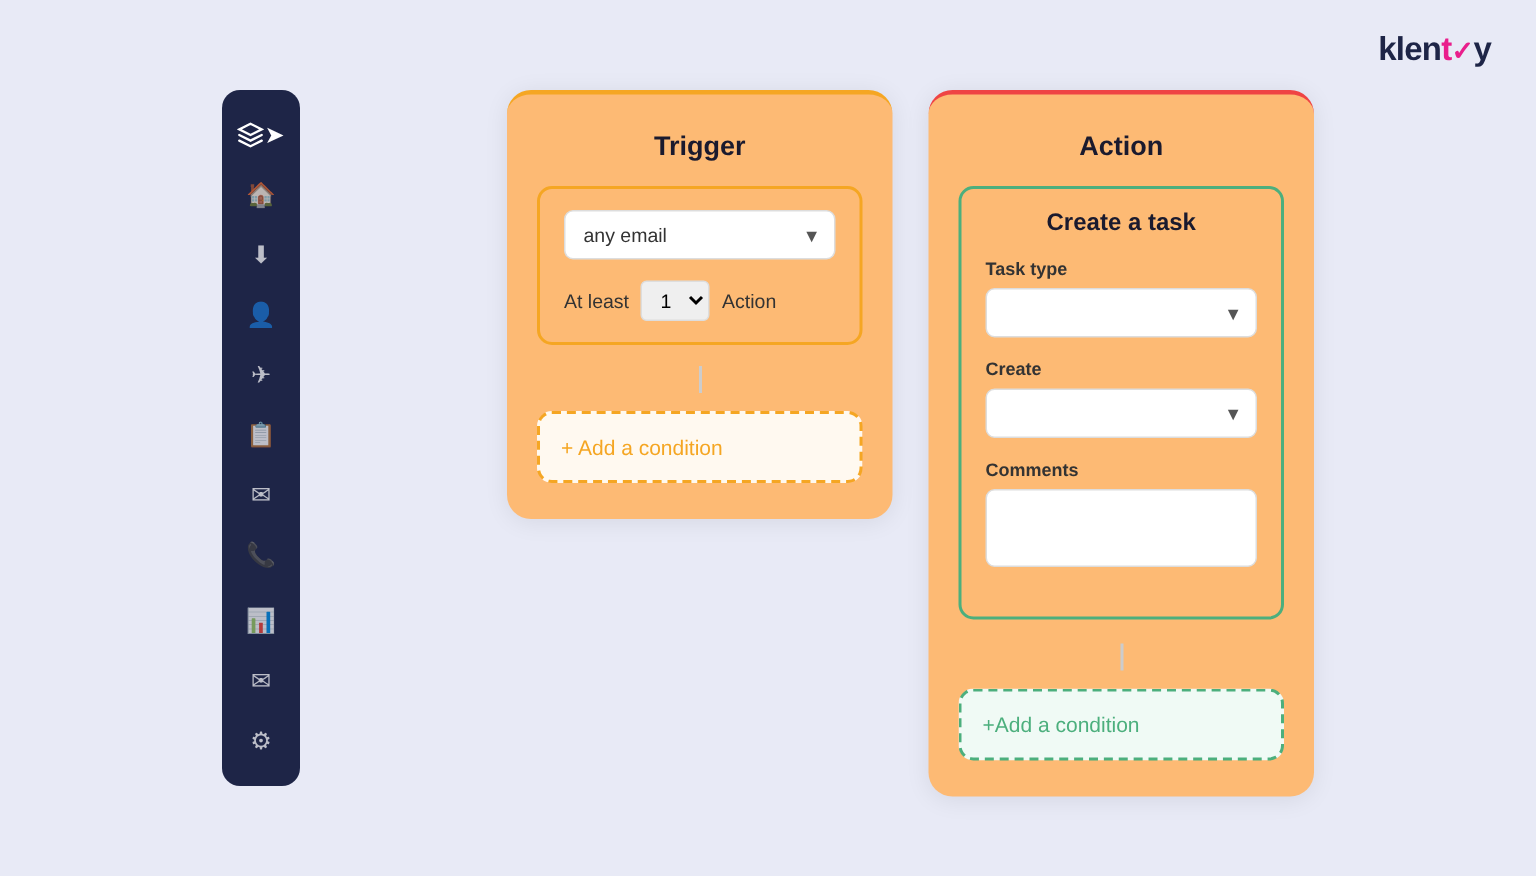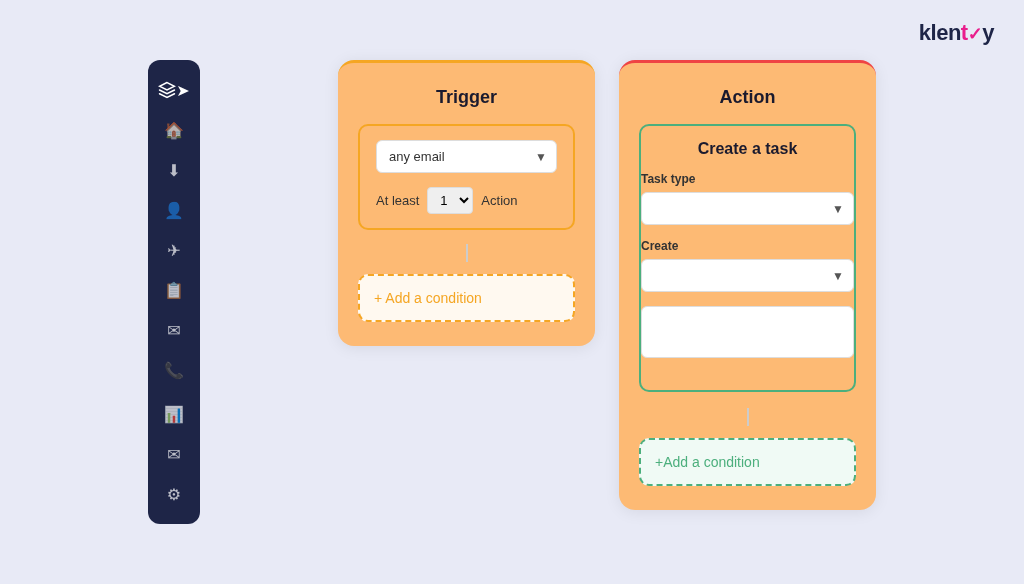--- a/index.html
+++ b/index.html
@@ -181,21 +181,21 @@
     }
 
     
     .action-card {
       border-top: 3px solid #ef4444;
     }
 
     .action-box {
       border: 2px solid #4caf7d;
       border-radius: 10px;
-      padding: 14px 0;
+      padding: 14px 16px;
       margin-bottom: 16px;
     }
 
     .action-box-title {
       text-align: center;
       font-size: 16px;
       font-weight: 600;
       color: #1a1a2e;
       margin-bottom: 14px;
     }
@@ -326,20 +326,21 @@
         <div class="field-label">Create</div>
         <div class="select-row">
           <select class="select-field">
             <option value=""></option>
           </select>
           <span class="select-arrow">▼</span>
         </div>
       </div>
 
       <div class="field-group">
+        <div class="field-label">Comments</div>
         <textarea class="comments-box" style=""></textarea>
       </div>
     </div>
 
     <div class="connector">
       <div class="connector-line"></div>
     </div>
 
     <button class="add-condition-btn-green">+Add a condition</button>
   </div>

